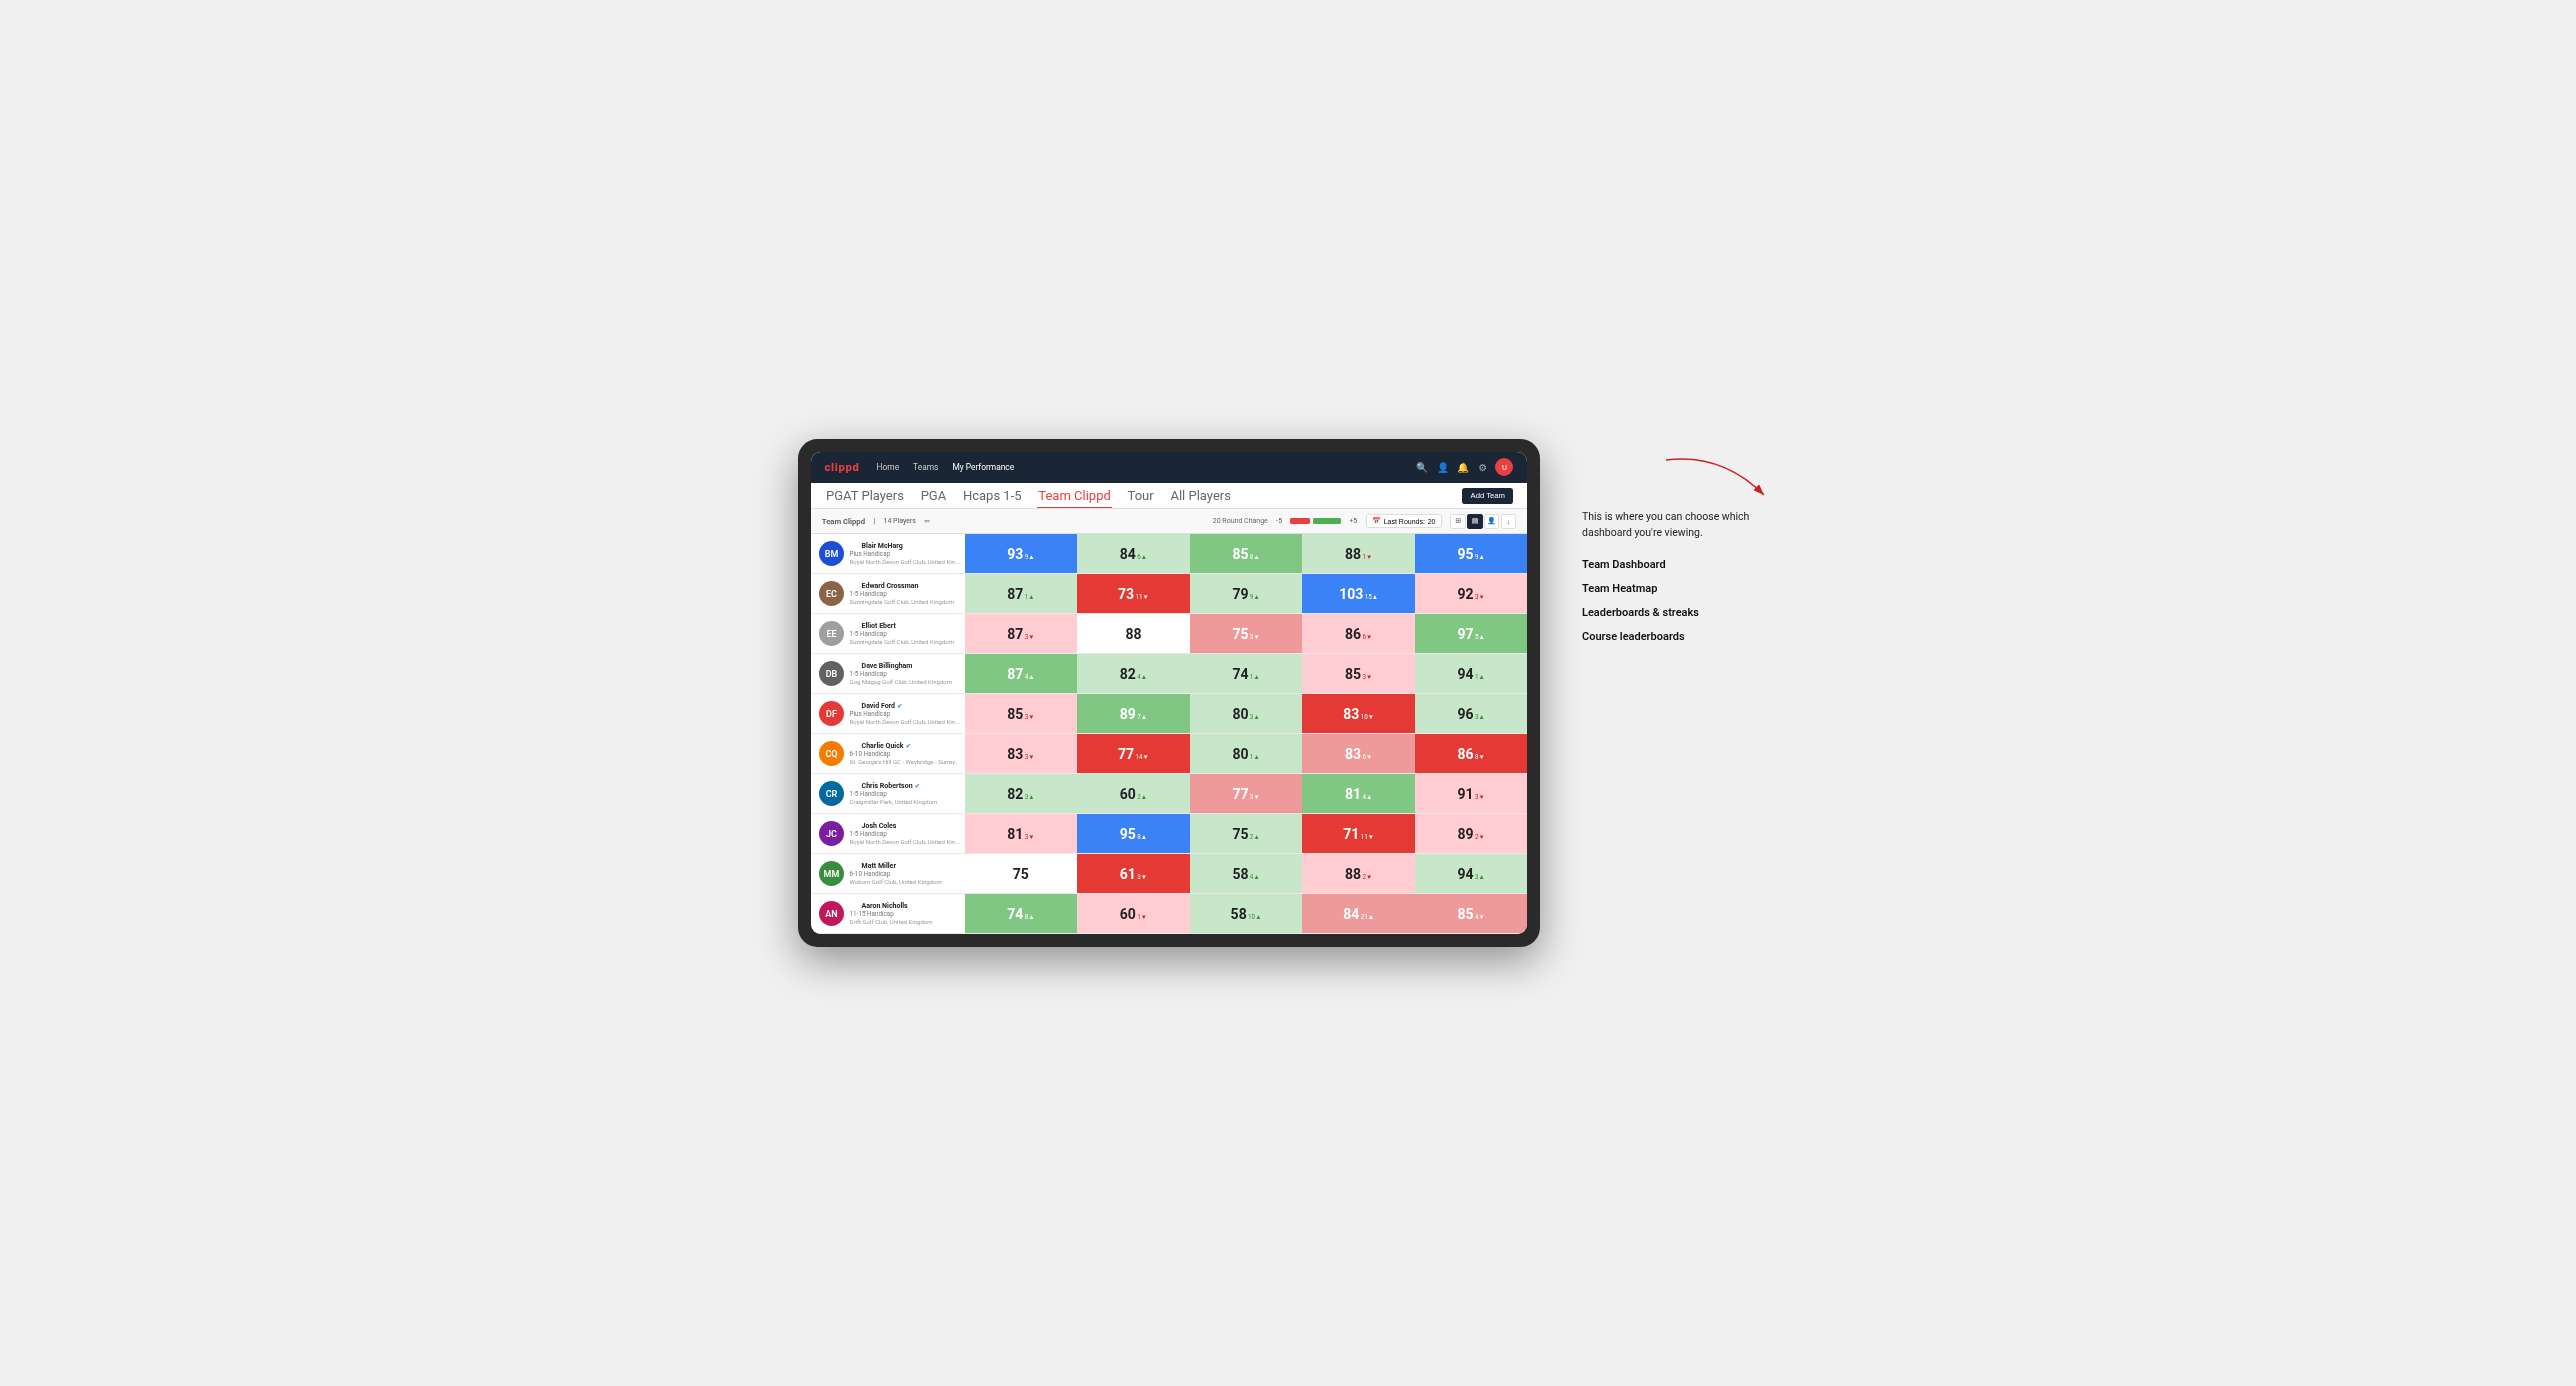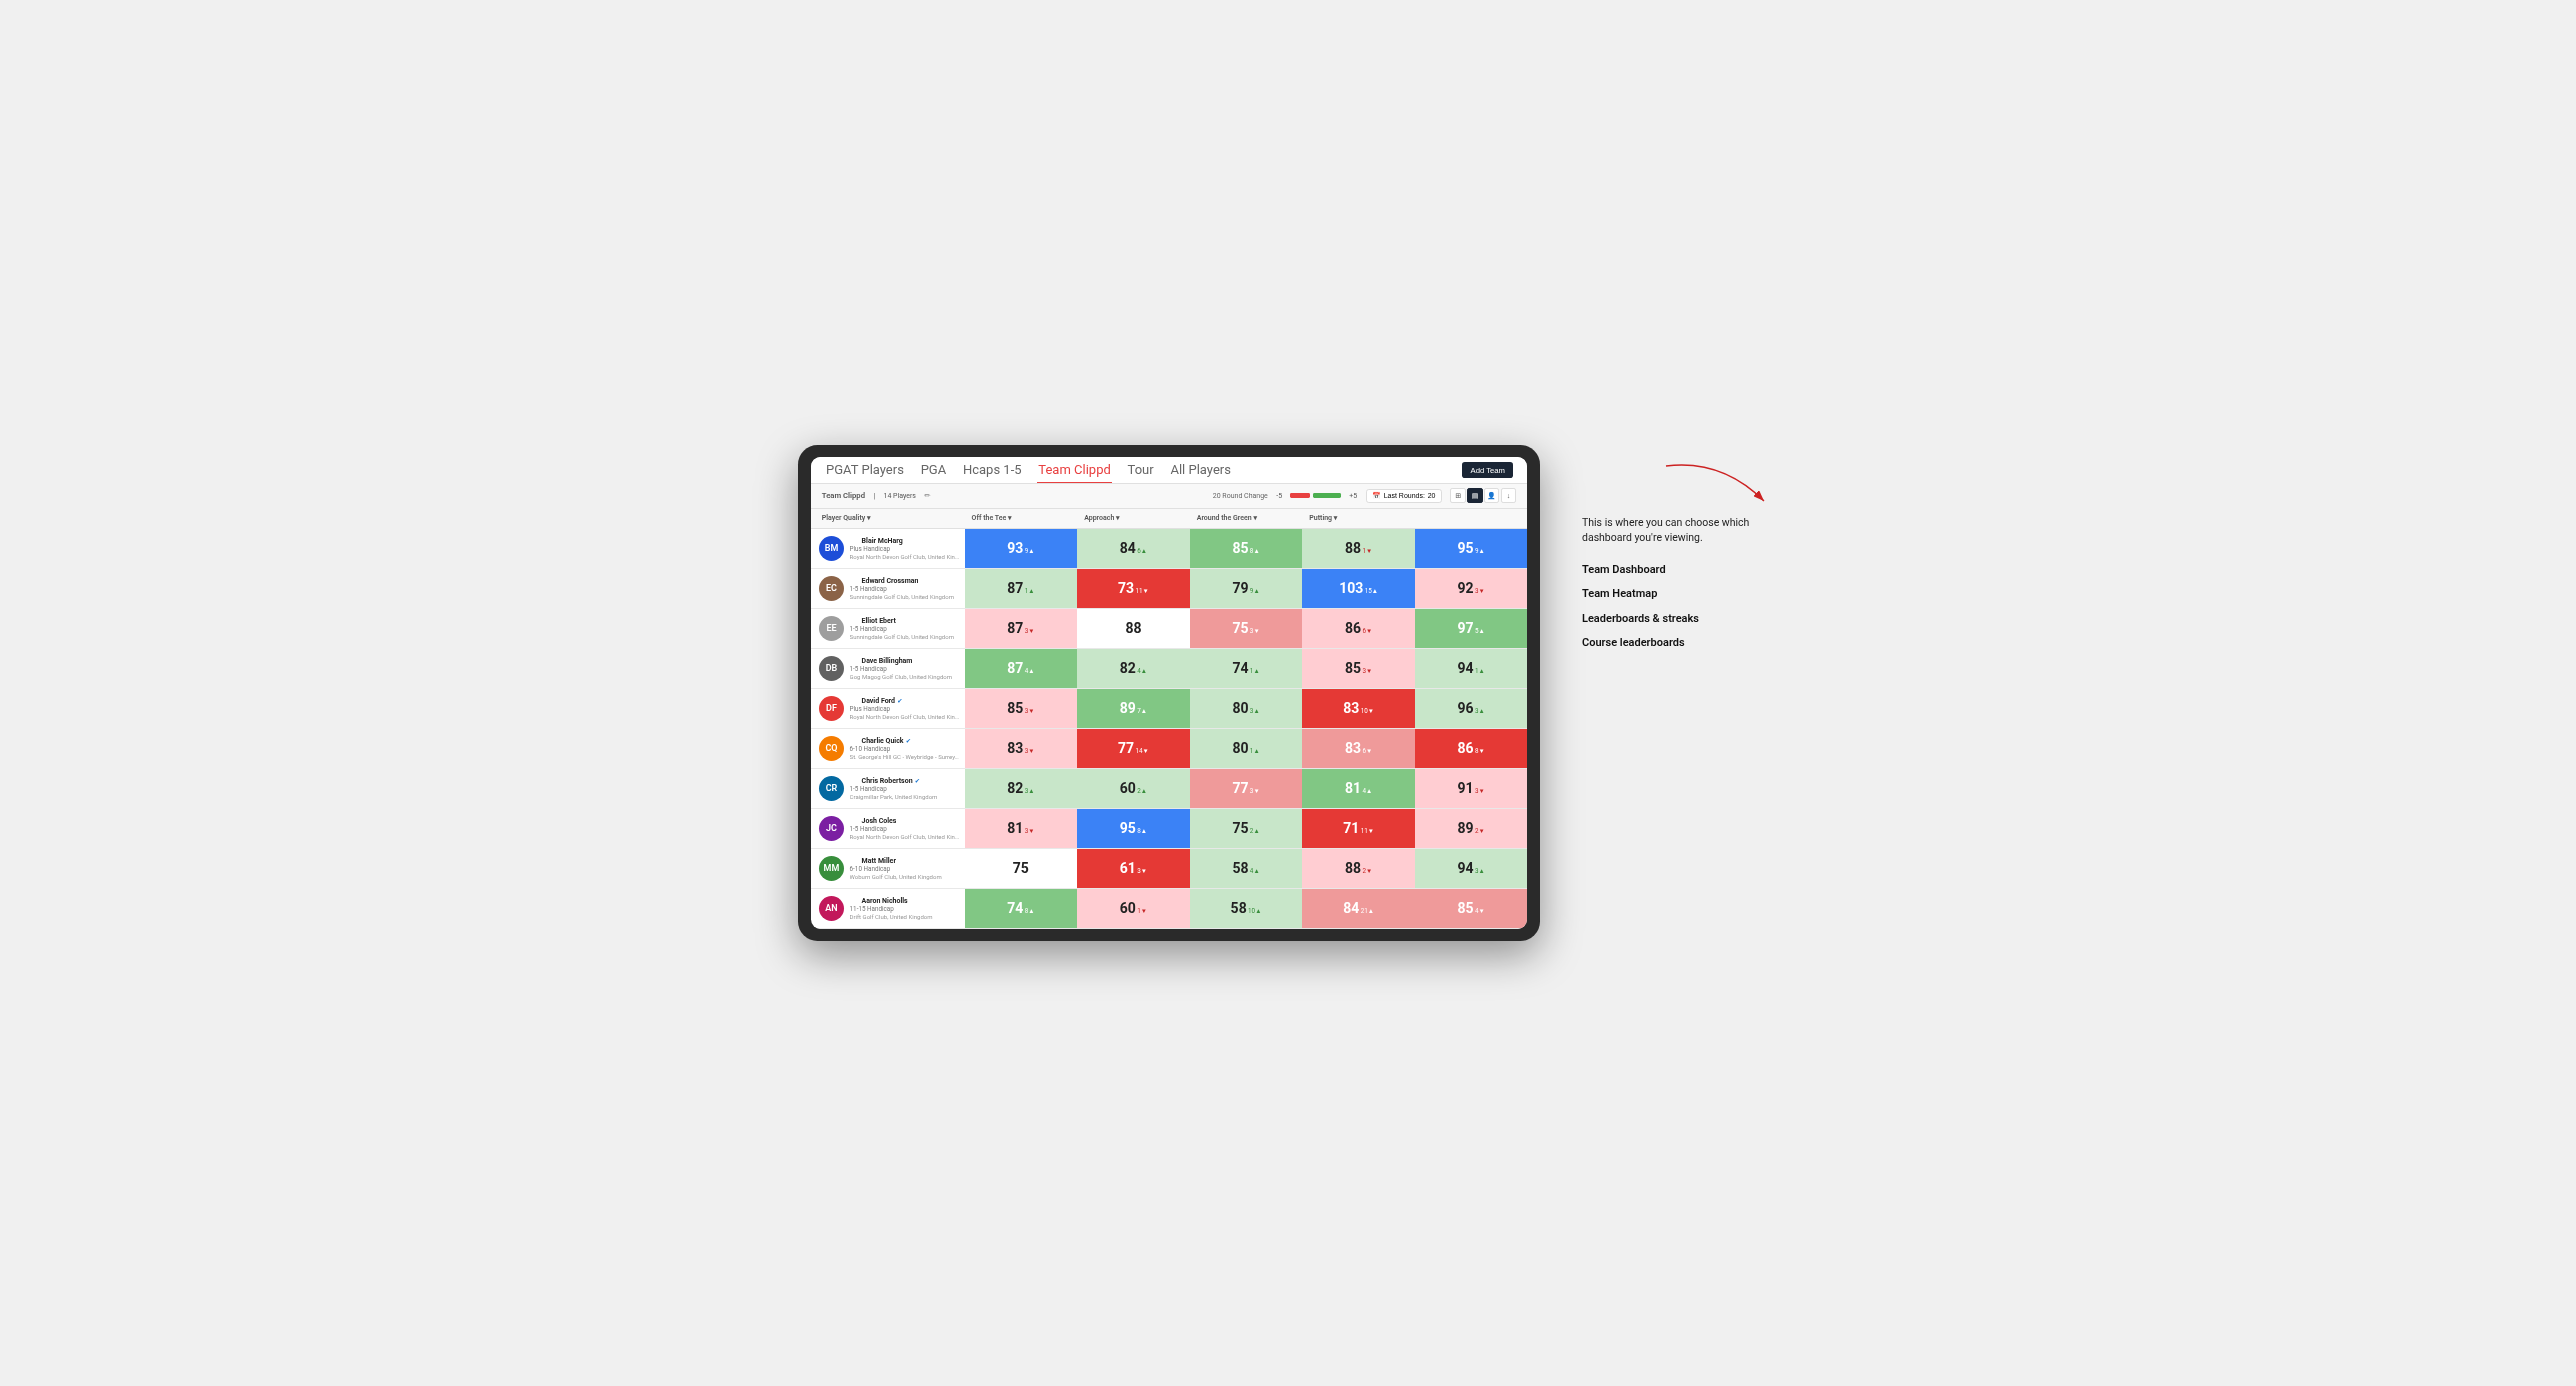--- a/index.html
+++ b/index.html
@@ -391,20 +391,35 @@
     }
   </style>
 </head>
 <body>
 
 <div class="page-wrapper">
 
   <div class="tablet-frame">
     <div class="tablet-screen">
 
+      <div class="nav-bar">
+        <span class="nav-logo">clippd</span>
+        <div class="nav-links">
+          <span class="nav-link">Home</span>
+          <span class="nav-link">Teams</span>
+          <span class="nav-link active">My Performance</span>
+        </div>
+        <div class="nav-icons">
+          <span class="nav-icon">🔍</span>
+          <span class="nav-icon">👤</span>
+          <span class="nav-icon">🔔</span>
+          <span class="nav-icon">⚙</span>
+          <div class="nav-avatar">U</div>
+        </div>
+      </div>
 
       <div class="sub-nav">
         <span class="sub-nav-link">PGAT Players</span>
         <span class="sub-nav-link">PGA</span>
         <span class="sub-nav-link">Hcaps 1-5</span>
         <span class="sub-nav-link active">Team Clippd</span>
         <span class="sub-nav-link">Tour</span>
         <span class="sub-nav-link">All Players</span>
         <div class="sub-nav-spacer"></div>
         <button class="add-team-btn">Add Team</button>
@@ -429,27 +444,20 @@
           <span>20</span>
         </button>
         <div class="view-icons">
           <button class="view-icon-btn">⊞</button>
           <button class="view-icon-btn active">▤</button>
           <button class="view-icon-btn">👤</button>
           <button class="view-icon-btn">↓</button>
         </div>
       </div>
 
-      <div class="col-headers">
-        <div class="col-header">Player Quality ▾</div>
-        <div class="col-header">Off the Tee ▾</div>
-        <div class="col-header">Approach ▾</div>
-        <div class="col-header">Around the Green ▾</div>
-        <div class="col-header">Putting ▾</div>
-      </div>
 
       <div class="main-table" id="players-table">
       <div class="player-row">
       <div class="player-info">
         <div class="player-avatar" style="background:#1d4ed8">
           BM
         </div>
         <div class="player-details">
           <div class="player-name-row">
             <span class="player-name">Blair McHarg</span>

